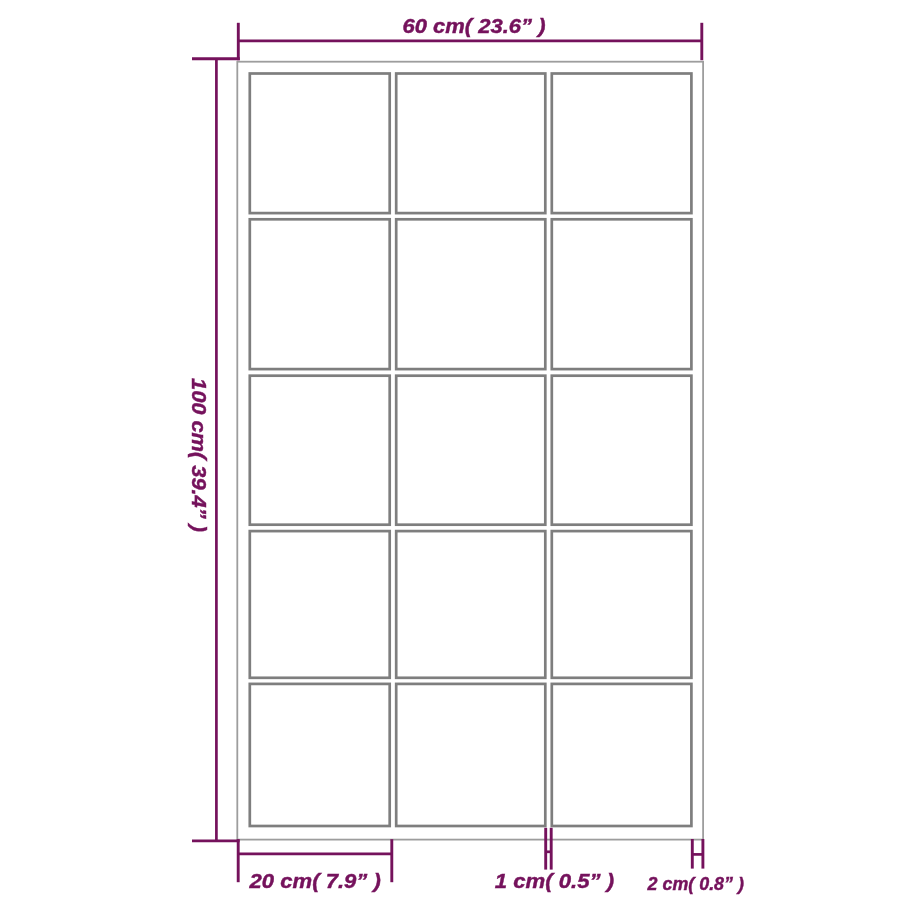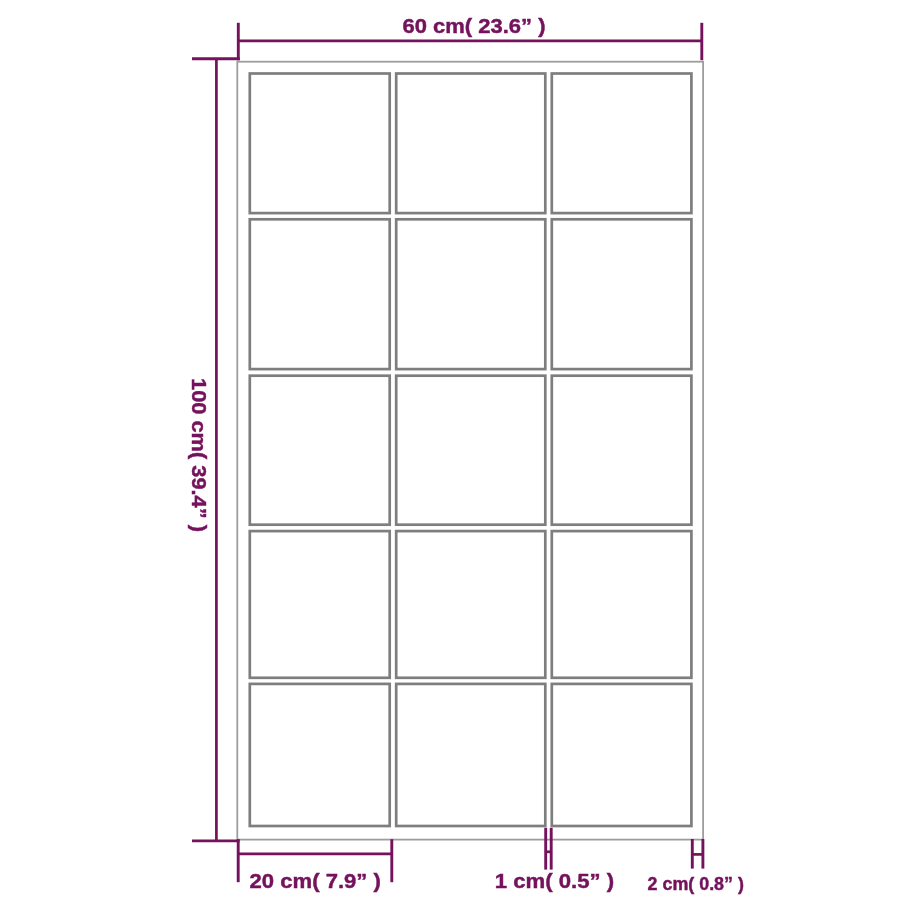--- a/index.html
+++ b/index.html
@@ -1,16 +1,16 @@
 <!DOCTYPE html>
 <html><head>
 <meta charset="utf-8">
 <style>
   html,body{margin:0;padding:0;background:#ffffff;}
-  .wrap{width:920px;height:920px;position:relative;overflow:hidden;background:#ffffff;}
+  .wrap{width:920px;height:920px;position:relative;overflow:hidden;background:#ffffff;font-style:italic;}
   svg text{font-family:"Liberation Sans",sans-serif;font-weight:bold;fill:#75125c;stroke:#75125c;stroke-width:0.45;}
 </style>
 </head>
 <body>
 <div class="wrap">
 <svg width="920" height="920" viewBox="0 0 920 920">
 
 <rect x="237.3" y="61.7" width="465.8" height="777.9" fill="none" stroke="#9d9d9d" stroke-width="1.8"></rect>
 
 <rect x="249.8" y="73.5" width="139.9" height="139.6" fill="none" stroke="#7e7e7e" stroke-width="2.7"></rect>

